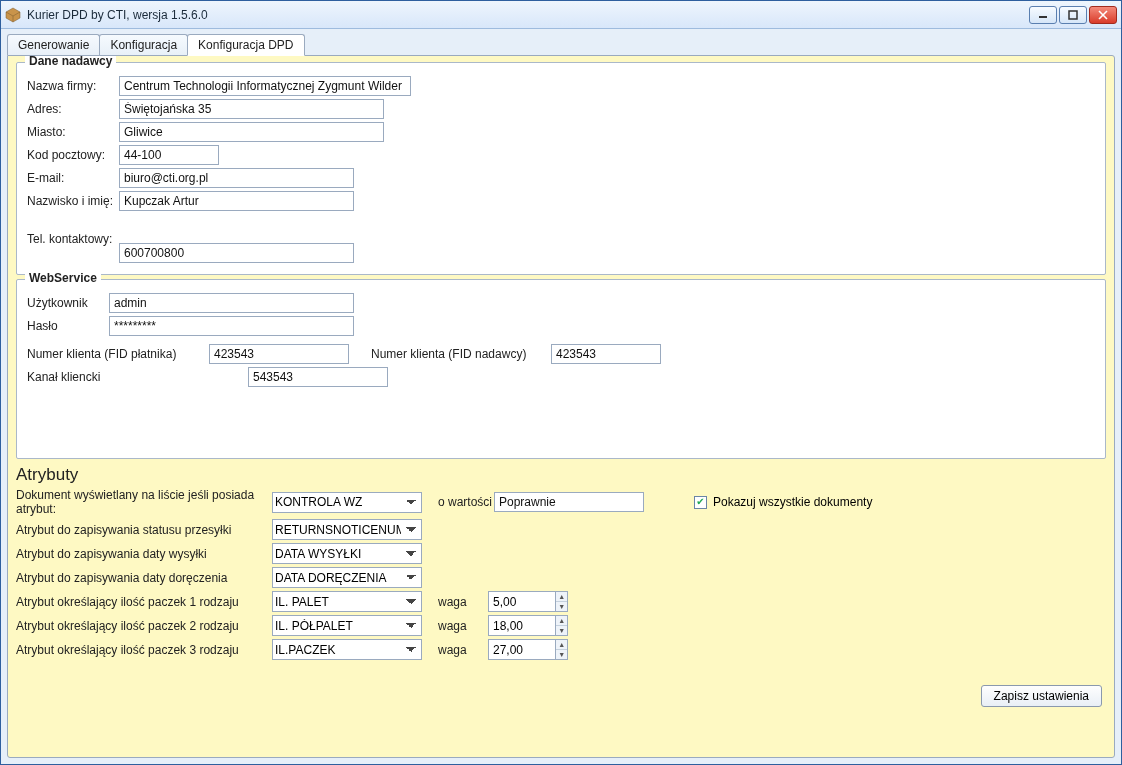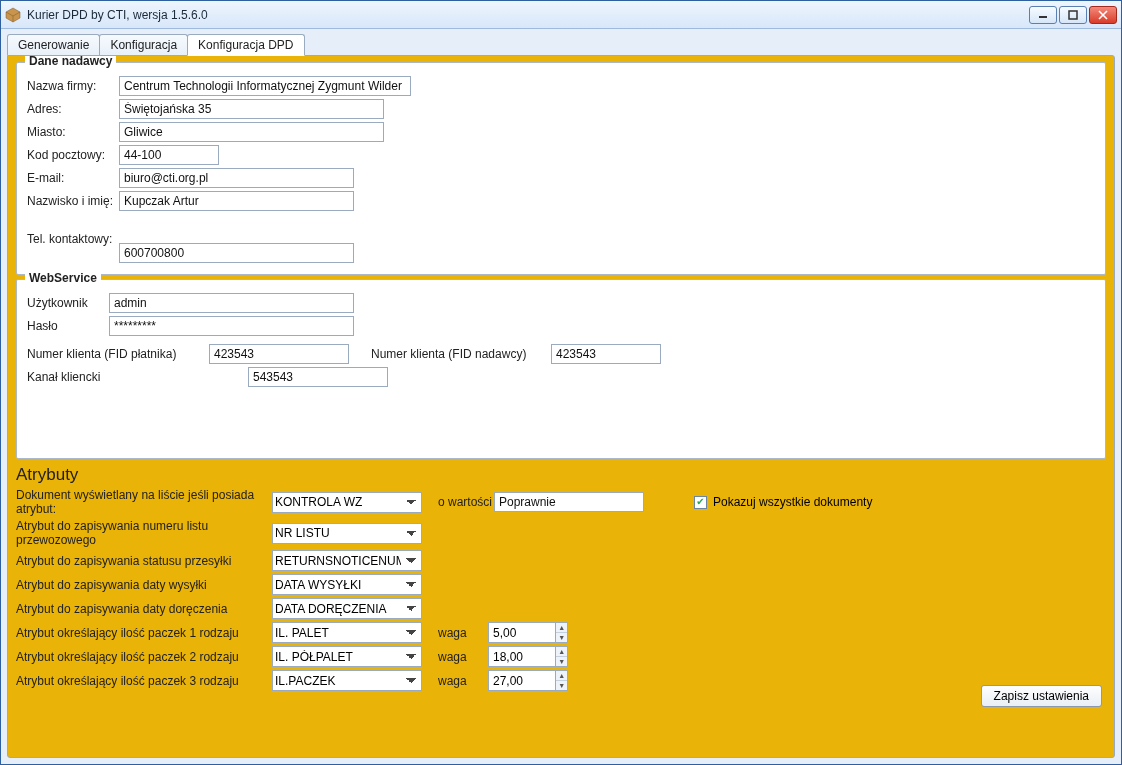--- a/index.html
+++ b/index.html
@@ -78,21 +78,21 @@
   .tab.active {
     background:#fff;
     font-weight:normal;
     z-index:2;
     border-bottom:1px solid #fff;
     margin-bottom:-1px;
   }
   .tabpanel {
     flex:1;
     border:1px solid #9aaabf;
-    background:#eab308;
+    background:#fef9c3;
     border-radius:0 3px 3px 3px;
     padding:6px 8px;
     overflow:auto;
     position:relative;
   }
   
   .gbox {
     border:1px solid #aab8c9;
     border-radius:2px;
     margin:0 0 4px 0;
@@ -290,26 +290,20 @@
         <div class="lbl" style="width:56px">o wartości</div>
         <input class="txt" style="width: 150px;" value="Poprawnie">
         <div style="width:50px"></div>
         <div class="chkwrap">
           <span class="chk">✔</span>
           <span>Pokazuj wszystkie dokumenty</span>
         </div>
       </div>
 
       <div class="row">
-        <div class="lbl vwide">Atrybut do zapisywania numeru listu przewozowego</div>
-        <select class="dd" style="width:150px">
-          <option>NR LISTU</option>
-        </select>
-      </div>
-      <div class="row">
         <div class="lbl vwide">Atrybut do zapisywania statusu przesyłki</div>
         <select class="dd" style="width:150px">
           <option>RETURNSNOTICENUMBER</option>
         </select>
       </div>
       <div class="row">
         <div class="lbl vwide">Atrybut do zapisywania daty wysyłki</div>
         <select class="dd" style="width:150px">
           <option>DATA WYSYŁKI</option>
         </select>

